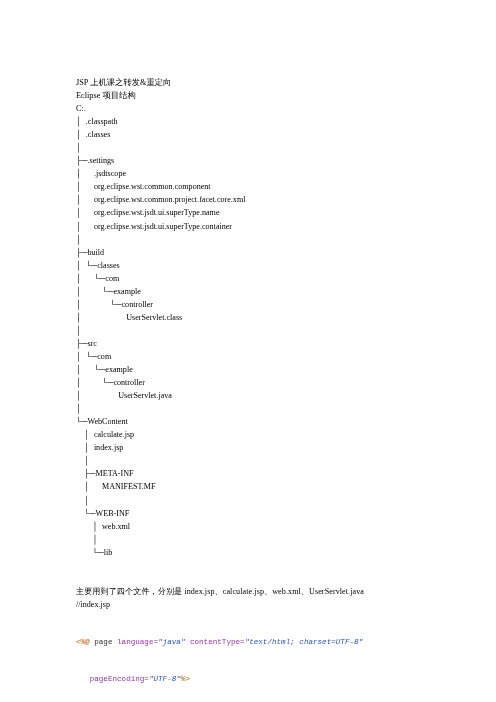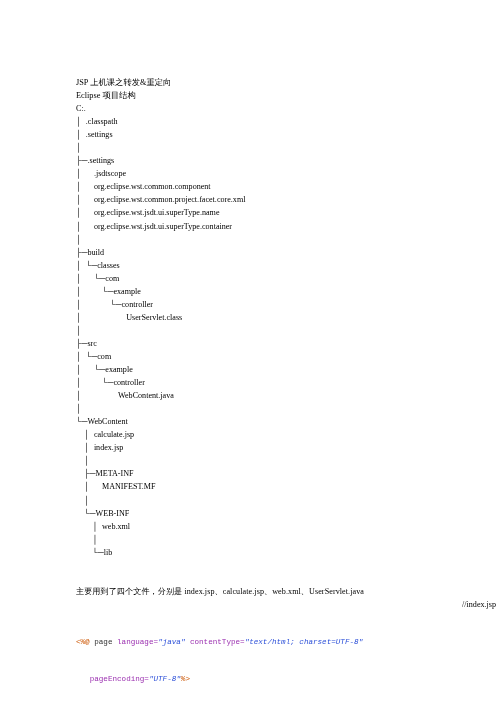--- a/index.html
+++ b/index.html
@@ -62,55 +62,54 @@
   .c-tag     { color: #cc5500; }
   .c-attr    { color: #9b30b0; }
   .c-string  { color: #2b4fd8; font-style: italic; }
   .c-plain   { color: #333333; }
   .comment-line {
     font-family: "Liberation Serif", serif;
     font-size: 8.1px;
     line-height: 13.05px;
     white-space: pre;
     color: #000000;
-    text-align: right;
   }
 </style>
 </head>
 <body>
 
 <div class="page">
 
   <div class="title-line">JSP 上机课之转发&amp;重定向</div>
   <div class="title-line">Eclipse 项目结构</div>
 
   <div class="tree">
     <div class="tree-line">C:.</div>
     <div class="tree-line">│  .classpath</div>
-    <div class="tree-line">│  .settings</div>
+    <div class="tree-line">│  .classes</div>
     <div class="tree-line">│</div>
     <div class="tree-line">├─.settings</div>
     <div class="tree-line">│      .jsdtscope</div>
     <div class="tree-line">│      org.eclipse.wst.common.component</div>
     <div class="tree-line">│      org.eclipse.wst.common.project.facet.core.xml</div>
     <div class="tree-line">│      org.eclipse.wst.jsdt.ui.superType.name</div>
     <div class="tree-line">│      org.eclipse.wst.jsdt.ui.superType.container</div>
     <div class="tree-line">│</div>
     <div class="tree-line">├─build</div>
     <div class="tree-line">│  └─classes</div>
     <div class="tree-line">│      └─com</div>
     <div class="tree-line">│          └─example</div>
     <div class="tree-line">│              └─controller</div>
     <div class="tree-line">│                      UserServlet.class</div>
     <div class="tree-line">│</div>
     <div class="tree-line">├─src</div>
     <div class="tree-line">│  └─com</div>
     <div class="tree-line">│      └─example</div>
     <div class="tree-line">│          └─controller</div>
-    <div class="tree-line">│                  WebContent.java</div>
+    <div class="tree-line">│                  UserServlet.java</div>
     <div class="tree-line">│</div>
     <div class="tree-line">└─WebContent</div>
     <div class="tree-line">    │  calculate.jsp</div>
     <div class="tree-line">    │  index.jsp</div>
     <div class="tree-line">    │</div>
     <div class="tree-line">    ├─META-INF</div>
     <div class="tree-line">    │      MANIFEST.MF</div>
     <div class="tree-line">    │</div>
     <div class="tree-line">    └─WEB-INF</div>
     <div class="tree-line">        │  web.xml</div>

